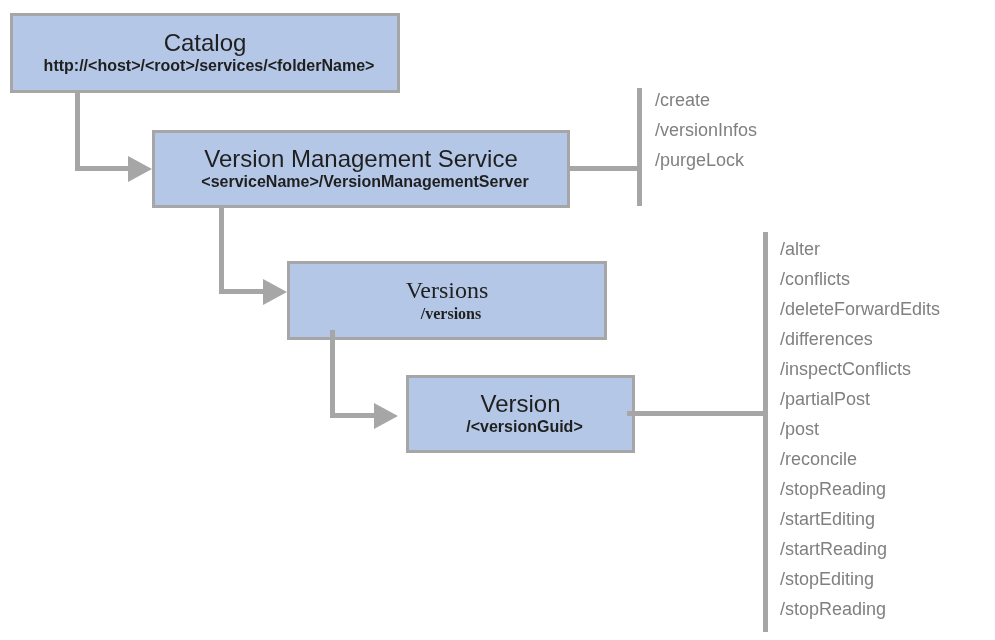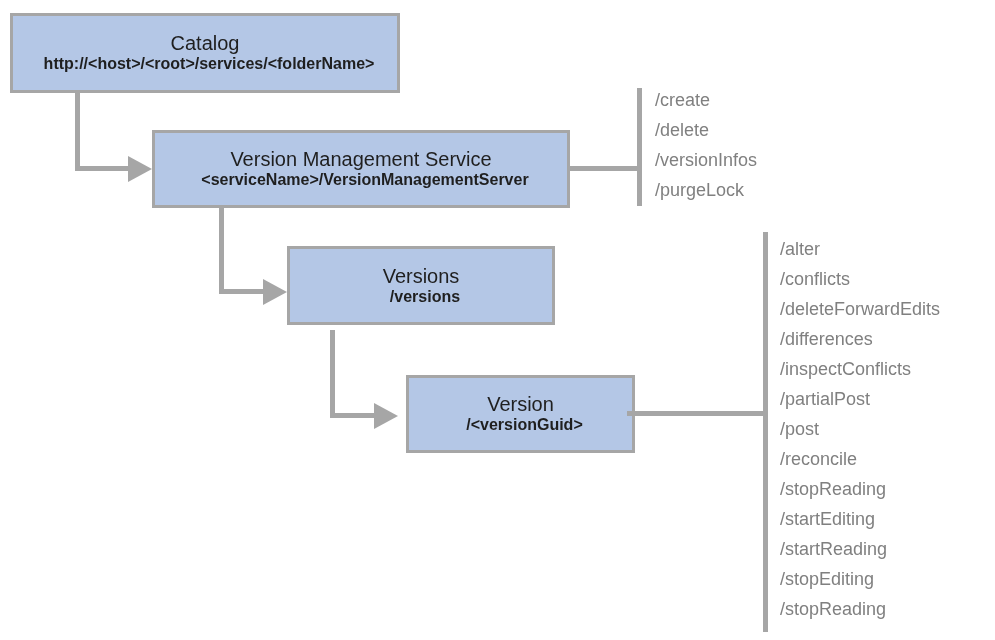--- a/index.html
+++ b/index.html
@@ -22,21 +22,21 @@
     box-sizing:border-box;
     background:var(--box-fill);
     border:3px solid var(--box-border);
     display:flex;
     flex-direction:column;
     align-items:center;
     justify-content:center;
     text-align:center;
   }
   .node .title{
-    font-size:20px;
+    font-size:24px;
     color:var(--title-text);
     line-height:1.1;
     white-space:nowrap;
   }
   .node .subtitle{
     font-size:16px;
     font-weight:600;
     color:var(--title-text);
     line-height:1.25;
     white-space:nowrap;
@@ -59,21 +59,21 @@
     flex-direction:column;
   }
   .op-item{
     font-size:18px;
     line-height:30px;
     color:var(--ops-text);
     white-space:nowrap;
   }
   #node-catalog        {left:10px;  top:13px;  width:390px; height:80px;}
   #node-vms            {left:152px; top:130px; width:418px; height:78px;}
-  #node-versions       {left:287px; top:246px; width:268px; height:79px;}
+  #node-versions       {left:287px; top:261px; width:320px; height:79px;font-family:Liberation Serif, serif;}
   #node-version        {left:398px; top:375px; width:229px; height:78px;margin-left:8px;}
 
   
   #c1-v {left:75px;  top:93px;  width:5px;  height:78px;}
   #c1-h {left:75px;  top:166px; width:55px; height:5px;}
   #c1-a {left:128px; top:155.5px;}
 
   
   #c2-v {left:219px; top:208px; width:5px;  height:86px;}
   #c2-h {left:219px; top:289px; width:46px; height:5px;}
@@ -128,21 +128,20 @@
   <div class="arrowhead" id="c2-a"></div>
 
   <div class="seg" id="c3-v"></div>
   <div class="seg" id="c3-h"></div>
   <div class="arrowhead" id="c3-a"></div>
 
   <div class="seg" id="b1-h"></div>
   <div class="seg" id="b1-v"></div>
   <div class="ops" id="ops-vms">
       <div class="op-item">/create</div>
-      <div class="op-item">/delete</div>
       <div class="op-item">/versionInfos</div>
       <div class="op-item">/purgeLock</div>
     </div>
 
   <div class="seg" id="b2-h"></div>
   <div class="seg" id="b2-v"></div>
   <div class="ops" id="ops-version">
       <div class="op-item">/alter</div>
       <div class="op-item">/conflicts</div>
       <div class="op-item">/deleteForwardEdits</div>

